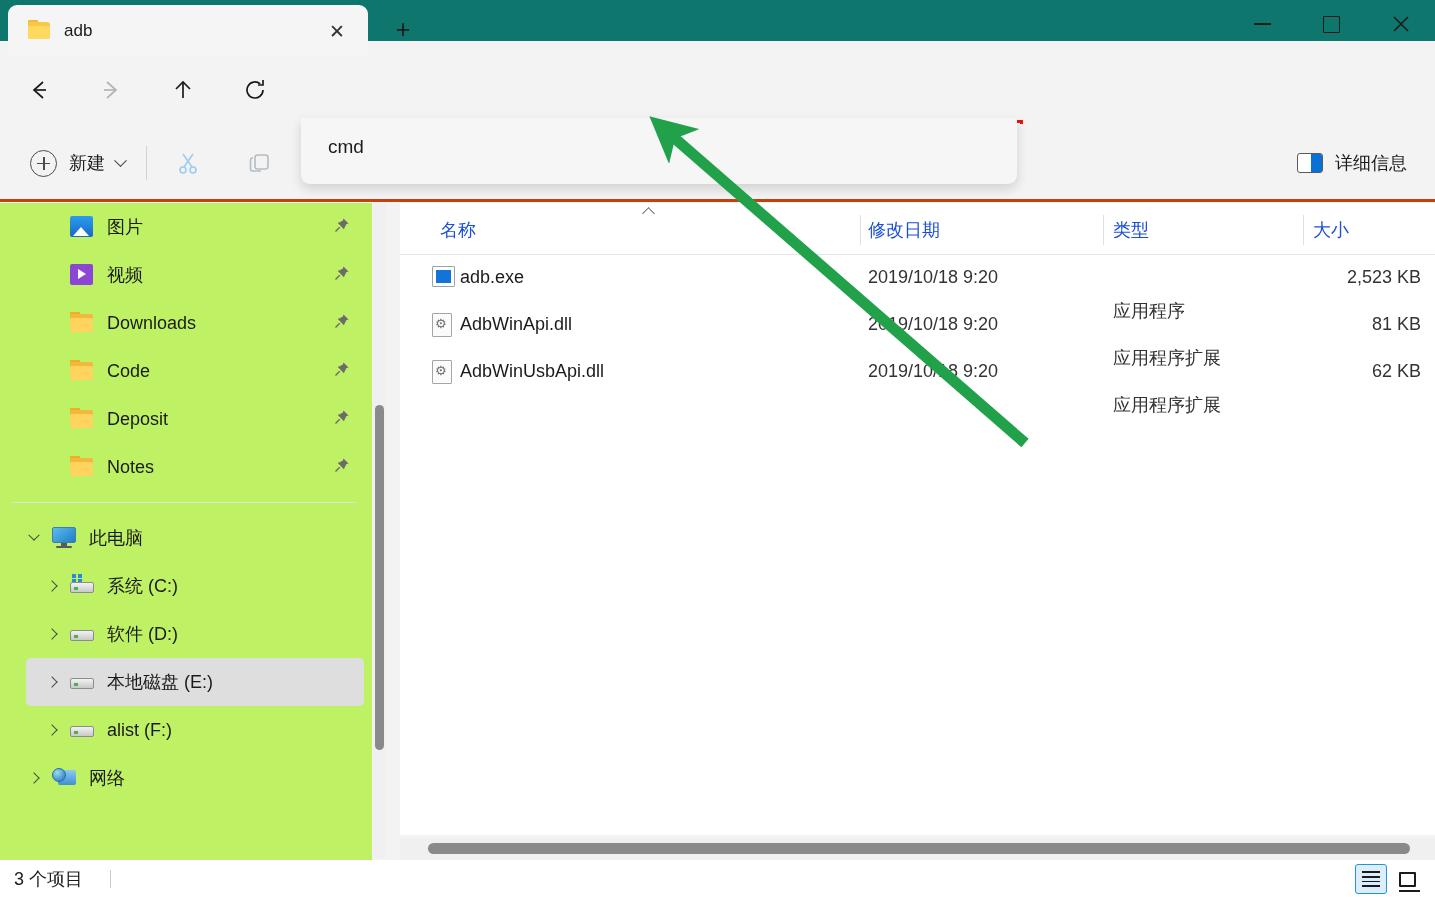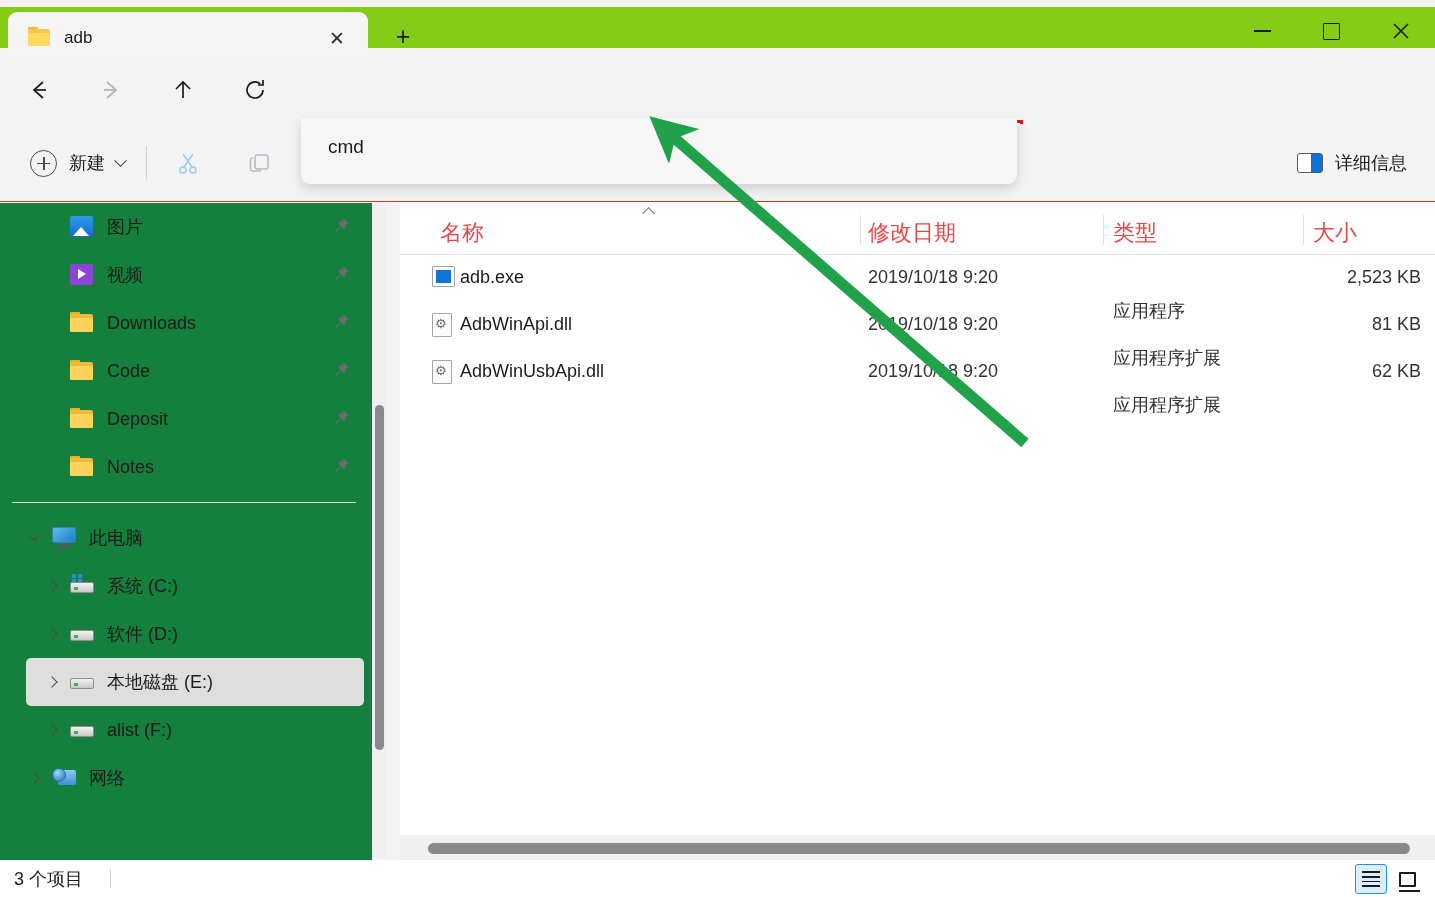--- a/index.html
+++ b/index.html
@@ -11,22 +11,21 @@
   }
   #app {
     position: relative;
     width: 1435px; height: 897px;
     background: #f3f3f3;
   }
 
   
   .titlebar {
     position: absolute; left: 0; top: 0; width: 1435px; height: 41px;
-    background: #84cc16;
-    margin-top: 7px;
+    background: #0f766e;
   }
   .tab {
     position: absolute; left: 8px; top: 5px; width: 360px; height: 51px;
     background: #f5f5f5;
     border-radius: 9px 9px 0 0;
     display: flex; align-items: center;
   }
   .tab-folder-icon {
     margin-left: 20px; width: 22px; height: 18px; position: relative;
   }
@@ -138,21 +137,21 @@
     font-size: 18px; color: #5d5d5d;
   }
   .search-icon {
     position: absolute; right: 14px; top: 10px;
   }
 
   
   .cmdbar {
     position: absolute; left: 0; top: 124px; width: 1435px; height: 78px;
     background: #f3f3f3;
-    border-bottom: 1px solid #c2410c;
+    border-bottom: 3px solid #c2410c;
   }
   .btn-new {
     position: absolute; left: 22px; top: 20px; height: 38px;
     display: flex; align-items: center; cursor: pointer;
     padding: 0 8px; border-radius: 5px;
   }
   .plus-circle {
     width: 27px; height: 27px; border: 1.6px solid #4b4b4b;
     border-radius: 50%; position: relative;
   }
@@ -191,21 +190,21 @@
   .details-pane-icon::after {
     content: ""; position: absolute; right: 0; top: 0;
     width: 11px; height: 100%; background: #0a72d4;
     border-radius: 0 1.5px 1.5px 0;
   }
   .btn-details-label { margin-left: 12px; font-size: 18px; color: #1b1b1b; }
 
   
   .sidebar {
     position: absolute; left: 0; top: 203px; width: 372px; height: 694px;
-    background: #15803d; overflow: hidden;
+    background: #bef264; overflow: hidden;
   }
   .side-item {
     position: relative; height: 48px; margin: 0 8px;
     display: flex; align-items: center; border-radius: 5px; cursor: pointer;
   }
   .side-item.selected { background: #dedede; }
   .side-chev {
     width: 24px; margin-left: 14px; display: flex;
     align-items: center; justify-content: center;
     flex: 0 0 24px;
@@ -308,21 +307,21 @@
   
   .filepane {
     position: absolute; left: 400px; top: 203px; width: 1035px; height: 632px;
     background: #ffffff;
   }
   .col-headers {
     position: absolute; left: 0; top: 0; width: 1035px; height: 52px;
     border-bottom: 1px solid #e6e6e6;
   }
   .col-h {
-    position: absolute; top: 15px; font-size: 22px; color: #ef4444;
+    position: absolute; top: 15px; font-size: 18px; color: #1d4ed8;
     cursor: pointer;
   }
   .col-divider {
     position: absolute; top: 12px; width: 1px; height: 30px; background: #e0e0e0;
   }
   .sort-caret {
     position: absolute; left: 244px; top: 6px;
     width: 9px; height: 9px;
     border-left: 1.6px solid #6a6a6a; border-top: 1.6px solid #6a6a6a;
     transform: rotate(45deg);

